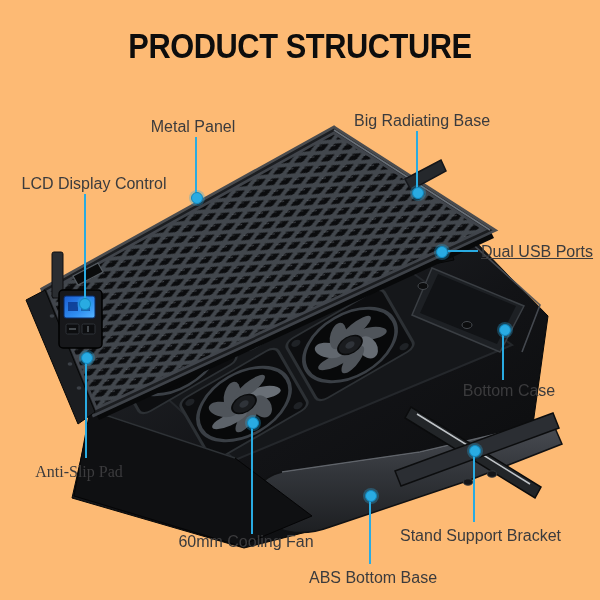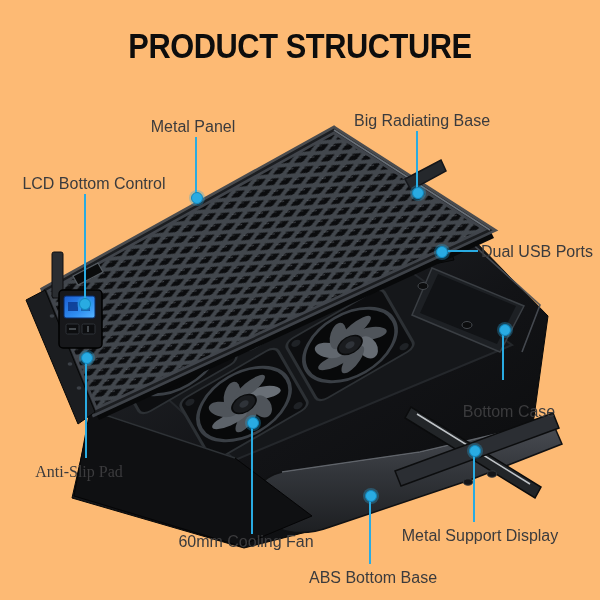--- a/index.html
+++ b/index.html
@@ -33,25 +33,25 @@
   .dot-metal-panel{left:196px;top:197px;}
 
   .lbl-big-radiating-holes{left:347px;top:111px;width:150px;}
   .ln-big-radiating-holes{left:417px;top:131px;height:57px;}
   .dot-big-radiating-holes{left:417px;top:192px;}
 
   .lbl-lcd-display-control{left:19px;top:174px;width:150px;}
   .ln-lcd-display-control{left:85px;top:194px;height:105px;}
   .dot-lcd-display-control{left:84px;top:303px;}
 
-  .lbl-dual-usb-ports{left:481px;top:242px;}
+  .lbl-dual-usb-ports{left:481px;top:242px;text-decoration:underline;}
   .ln-dual-usb-ports{left:448px;top:251px;width:30px;}
   .dot-dual-usb-ports{left:441px;top:251px;}
 
-  .lbl-bottom-case{left:449px;top:381px;width:120px;margin-top:21px;}
+  .lbl-bottom-case{left:449px;top:381px;width:120px;}
   .ln-bottom-case{left:503px;top:335px;height:45px;}
   .dot-bottom-case{left:504px;top:329px;}
 
   .lbl-anti-slip-pad{left:19px;top:462px;width:120px;font-family:Liberation Serif, serif;}
   .ln-anti-slip-pad{left:86px;top:363px;height:95px;}
   .dot-anti-slip-pad{left:86px;top:357px;}
 
   .lbl-cooling-fan{left:166px;top:532px;width:160px;}
   .ln-cooling-fan{left:252px;top:428px;height:106px;}
   .dot-cooling-fan{left:252px;top:422px;}
@@ -291,21 +291,21 @@
       <span class="dot dot-metal-panel"></span>
     </div>
 
     <div>
       <span class="lbl ctr lbl-big-radiating-holes">Big Radiating Base</span>
       <span class="leader v ln-big-radiating-holes"></span>
       <span class="dot dot-big-radiating-holes"></span>
     </div>
 
     <div>
-      <span class="lbl ctr lbl-lcd-display-control">LCD Bottom Control</span>
+      <span class="lbl ctr lbl-lcd-display-control">LCD Display Control</span>
       <span class="leader v ln-lcd-display-control"></span>
       <span class="dot dot-lcd-display-control"></span>
     </div>
 
     <div>
       <span class="lbl lbl-dual-usb-ports">Dual USB Ports</span>
       <span class="leader h ln-dual-usb-ports"></span>
       <span class="dot dot-dual-usb-ports"></span>
     </div>
 
@@ -321,21 +321,21 @@
       <span class="dot dot-anti-slip-pad"></span>
     </div>
 
     <div>
       <span class="lbl ctr lbl-cooling-fan">60mm Cooling Fan</span>
       <span class="leader v ln-cooling-fan"></span>
       <span class="dot dot-cooling-fan"></span>
     </div>
 
     <div>
-      <span class="lbl ctr lbl-metal-support-bracket">Metal Support Display</span>
+      <span class="lbl ctr lbl-metal-support-bracket">Stand Support Bracket</span>
       <span class="leader v ln-metal-support-bracket"></span>
       <span class="dot dot-metal-support-bracket"></span>
     </div>
 
     <div>
       <span class="lbl ctr lbl-abs-stand-base">ABS Bottom Base</span>
       <span class="leader v ln-abs-stand-base"></span>
       <span class="dot dot-abs-stand-base"></span>
     </div>
 

